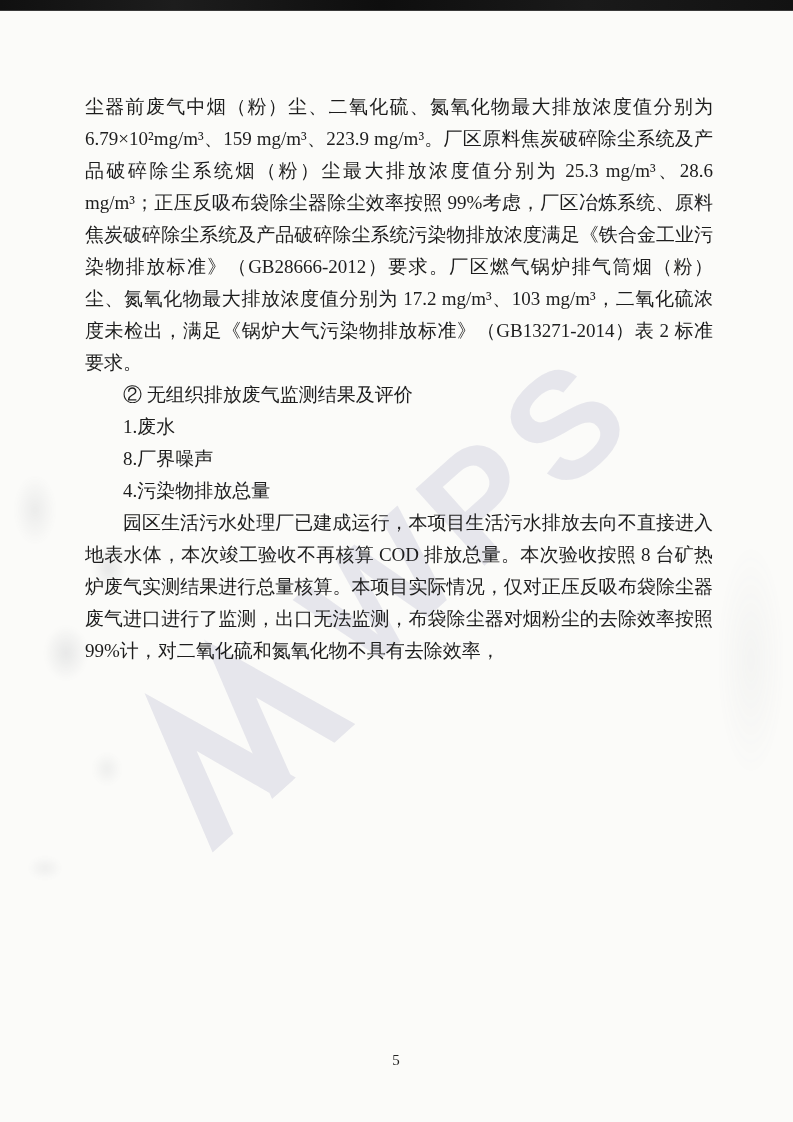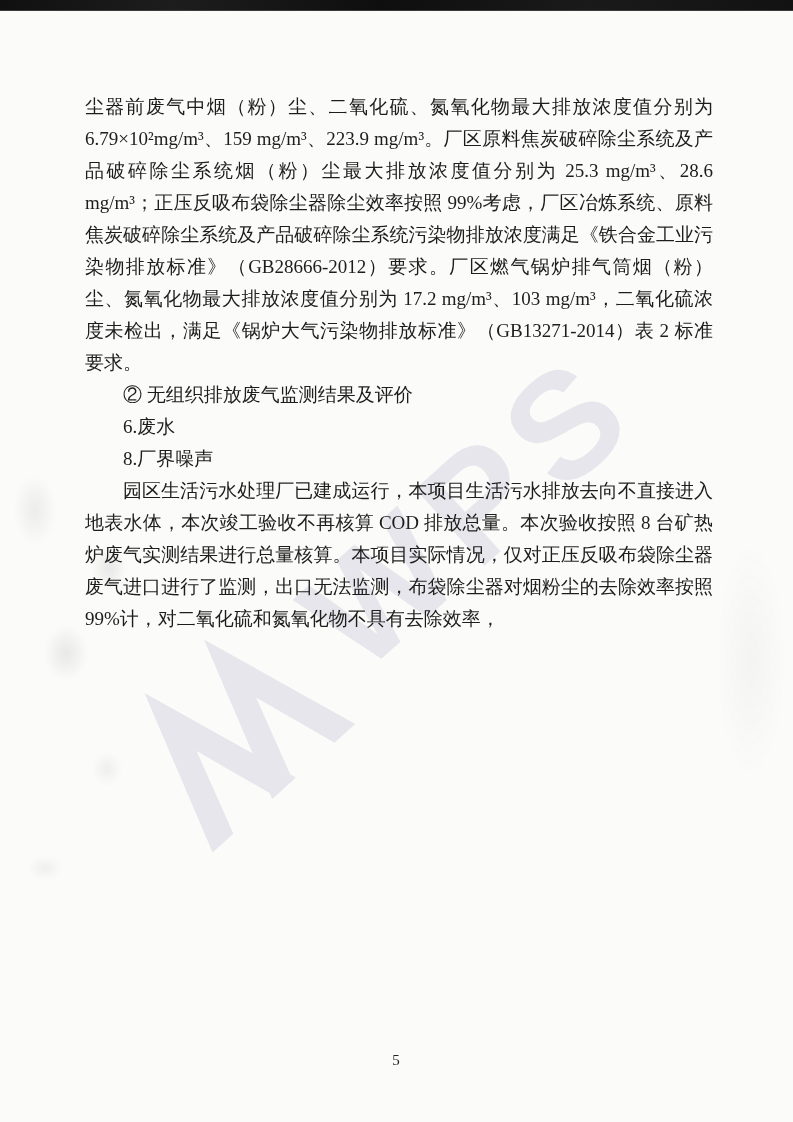--- a/index.html
+++ b/index.html
@@ -94,20 +94,21 @@
   <div class="smudge s1"></div>
   <div class="smudge s2"></div>
   <div class="smudge s3"></div>
   <div class="smudge s4"></div>
   <div class="smudge s5"></div>
   <div class="smudge s6"></div>
 
   <div class="content">
     <p>尘器前废气中烟（粉）尘、二氧化硫、氮氧化物最大排放浓度值分别为 6.79×10²mg/m³、159 mg/m³、223.9 mg/m³。厂区原料焦炭破碎除尘系统及产品破碎除尘系统烟（粉）尘最大排放浓度值分别为 25.3 mg/m³、28.6 mg/m³；正压反吸布袋除尘器除尘效率按照 99%考虑，厂区冶炼系统、原料焦炭破碎除尘系统及产品破碎除尘系统污染物排放浓度满足《铁合金工业污染物排放标准》（GB28666-2012）要求。厂区燃气锅炉排气筒烟（粉）尘、氮氧化物最大排放浓度值分别为 17.2 mg/m³、103 mg/m³，二氧化硫浓度未检出，满足《锅炉大气污染物排放标准》（GB13271-2014）表 2 标准要求。</p>
     <p class="indent">② 无组织排放废气监测结果及评价</p>
-    <p class="indent">6.废水</p>
+    <p class="indent">1.废水</p>
     <p class="indent">8.厂界噪声</p>
+    <p class="indent">4.污染物排放总量</p>
     <p class="indent">园区生活污水处理厂已建成运行，本项目生活污水排放去向不直接进入地表水体，本次竣工验收不再核算 COD 排放总量。本次验收按照 8 台矿热炉废气实测结果进行总量核算。本项目实际情况，仅对正压反吸布袋除尘器废气进口进行了监测，出口无法监测，布袋除尘器对烟粉尘的去除效率按照 99%计，对二氧化硫和氮氧化物不具有去除效率，</p>
   </div>
 
   <div class="pagenum">5</div>
 
 </div>
 
 </body></html>

